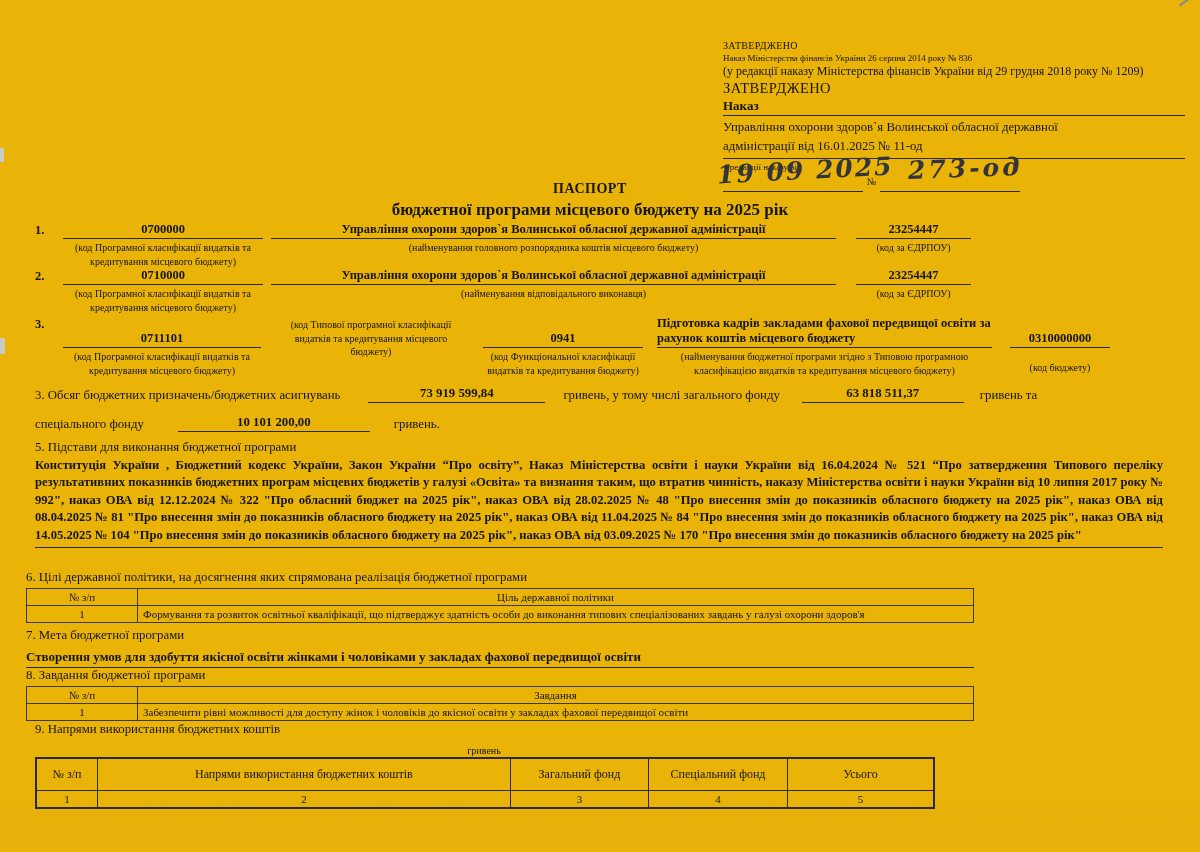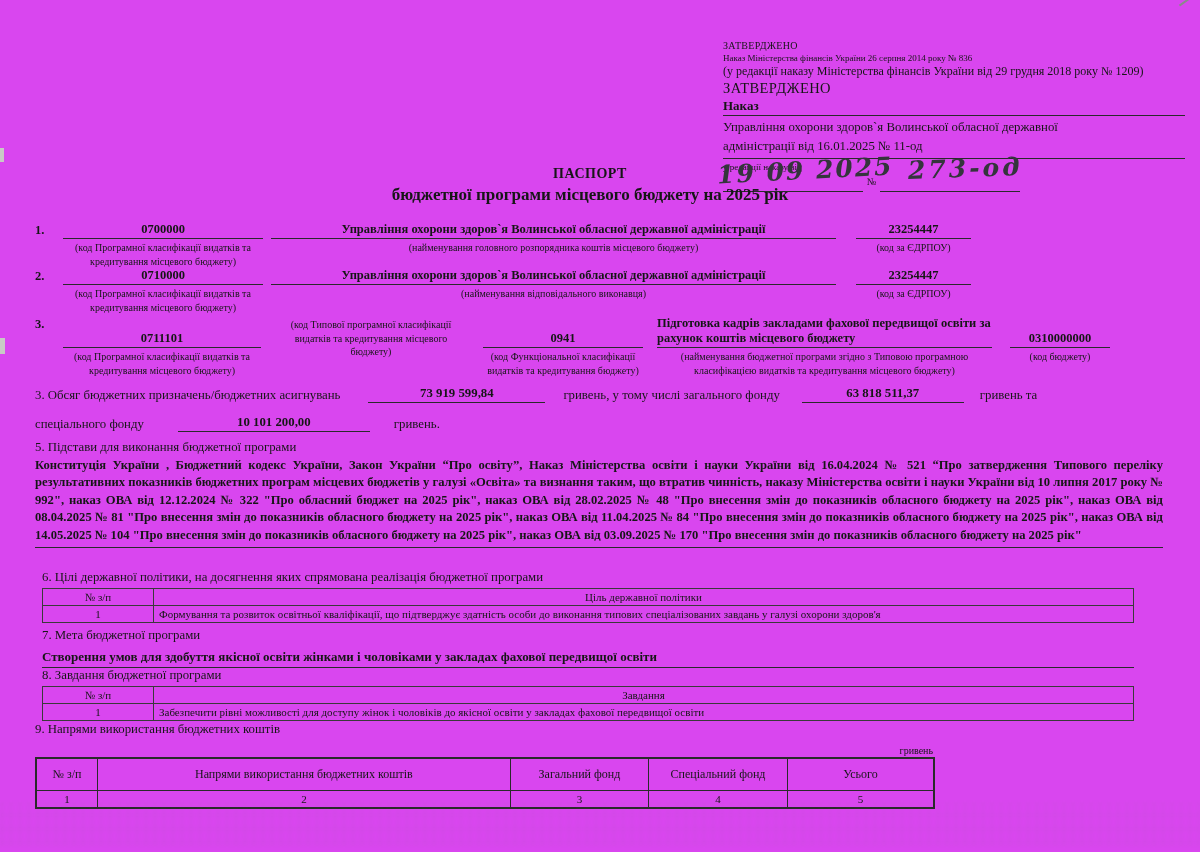--- a/index.html
+++ b/index.html
@@ -1,20 +1,20 @@
 <!DOCTYPE html>
 <html><head>
 <meta charset="utf-8">
 <style>
   html,body{margin:0;padding:0;}
   body{background:#e8e8e6;}
   .page{
     position:relative;
     width:1200px;height:852px;
-    background:#d946ef;
+    background:#eab308;
     font-family:"Liberation Serif", serif;
     color:#161616;
     overflow:hidden;
     box-shadow:0 0 4px rgba(0,0,0,.2);
   }
   
   .approval{position:absolute;left:723px;top:40px;width:462px;}
   .app-s1{font-size:10px;letter-spacing:.3px;}
   .app-s2{font-size:9px;margin-top:2px;}
   .app-s3{font-size:12px;margin-top:1px;}
@@ -24,57 +24,57 @@
   .order-body-inner{display:block;width:380px;}
   .revision{position:relative;height:44px;margin-top:1px;}
   .revision-label{font-size:9px;padding-top:2px;}
   .hw{font-family:"DejaVu Serif", serif;font-style:italic;font-weight:bold;color:#34353c;}
   .hw-date{position:absolute;left:-6px;top:-4px;font-size:25px;transform:rotate(-3deg);letter-spacing:2px;white-space:nowrap;}
   .no-sign{position:absolute;left:144px;top:16px;font-size:10px;}
   .hw-no{position:absolute;left:185px;top:-6px;font-size:25px;transform:rotate(-2deg);letter-spacing:3px;white-space:nowrap;}
   .rev-line1{position:absolute;left:0;top:31px;width:140px;border-bottom:1.5px solid #2a2a2a;}
   .rev-line2{position:absolute;left:157px;top:31px;width:140px;border-bottom:1.5px solid #2a2a2a;}
   
-  .title{position:absolute;top:166px;left:0;width:1180px;text-align:center;}
+  .title{position:absolute;top:181px;left:0;width:1180px;text-align:center;}
   .title-1{font-size:14px;font-weight:bold;letter-spacing:.5px;}
   .title-2{font-size:17px;font-weight:bold;margin-top:3px;}
   
   .frow{position:absolute;left:35px;display:flex;align-items:flex-start;}
   .rnum{width:28px;font-weight:bold;font-size:12.5px;padding-top:1px;}
   .field{display:flex;flex-direction:column;}
   .field-val{font-weight:bold;font-size:12.5px;text-align:center;border-bottom:1.5px solid #2a2a2a;padding-bottom:1px;display:flex;align-items:flex-end;justify-content:center;width:100%;box-sizing:border-box;}
   .field-val.left{justify-content:flex-start;text-align:left;}
   .field-cap{font-size:10px;text-align:center;margin-top:2px;line-height:1.35;}
   .gap8{width:8px;}.gap14{width:14px;}.gap16{width:16px;}.gap18{width:18px;}.gap20{width:20px;}
   .w200{width:200px;}.w565{width:565px;}.w115{width:115px;}
-  .w198{width:198px;}.w188{width:188px;}.w160{width:160px;}.w335{width:335px;}.w100{width:100px;}
+  .w198{width:198px;}.w188{width:188px;}.w160{width:160px;}.w335{width:335px;}.w100{width:100px;gap:11px;}
   .h2l{min-height:32px;}
   
   .item4{position:absolute;left:35px;top:386px;width:1140px;font-size:12.8px;}
   .i4line{display:flex;align-items:flex-end;}
   .i4line + .i4line{margin-top:12px;}
   .amount{font-weight:bold;text-align:center;border-bottom:1.5px solid #2a2a2a;padding:0 6px 1px;}
   .amt-total{width:165px;margin:0 18px 0 28px;}
   .amt-gen{width:150px;margin:0 16px 0 22px;}
   .amt-spec{width:180px;margin:0 24px 0 34px;}
   
   .item5{position:absolute;left:35px;top:440px;width:1128px;}
   .h-item{font-size:12.8px;}
   .item5-body{font-size:12.6px;font-weight:bold;text-align:justify;line-height:1.38;margin-top:2px;border-bottom:1.5px solid #2a2a2a;padding-bottom:3px;}
   
-  .sect{position:absolute;left:42px;width:1092px;}
+  .sect{position:absolute;left:26px;width:948px;}
   .s-table{width:100%;border-collapse:collapse;margin-top:3px;}
   .s-table td{border:1px solid #3a3a3a;font-size:11px;padding:1px 5px;height:14px;}
   .s-table .c-num{width:100px;text-align:center;}
   .s-table .c-head{text-align:center;}
   
   .item7-text{font-size:13px;font-weight:bold;border-bottom:1.5px solid #2a2a2a;margin-top:6px;padding-bottom:2px;}
   
   .item9{position:absolute;left:35px;top:722px;width:900px;}
-  .currency{font-size:10px;text-align:right;margin-top:8px;padding-right:2px;}
+  .currency{font-size:10px;text-align:center;margin-top:8px;padding-right:2px;}
   .n-table{width:100%;border-collapse:collapse;margin-top:1px;border:2px solid #2a2a2a;}
   .n-table td{border:1.5px solid #2a2a2a;text-align:center;}
   .n-table .hdr td{font-size:12px;padding:8px 4px;}
   .n-table .idx td{font-size:11px;padding:2px 4px;}
   .col-n{width:55px;}.col-dir{width:430px;}.col-gf{width:135px;}.col-sf{width:135px;}.col-tot{width:145px;}
   
   .ghost{position:absolute;left:0;top:802px;width:100%;height:44px;
     background:repeating-linear-gradient(90deg, rgba(110,110,110,.06) 0 4px, transparent 4px 9px),
                repeating-linear-gradient(0deg, rgba(120,120,120,.04) 0 6px, transparent 6px 14px);
     filter:blur(1.5px);opacity:.55;}

